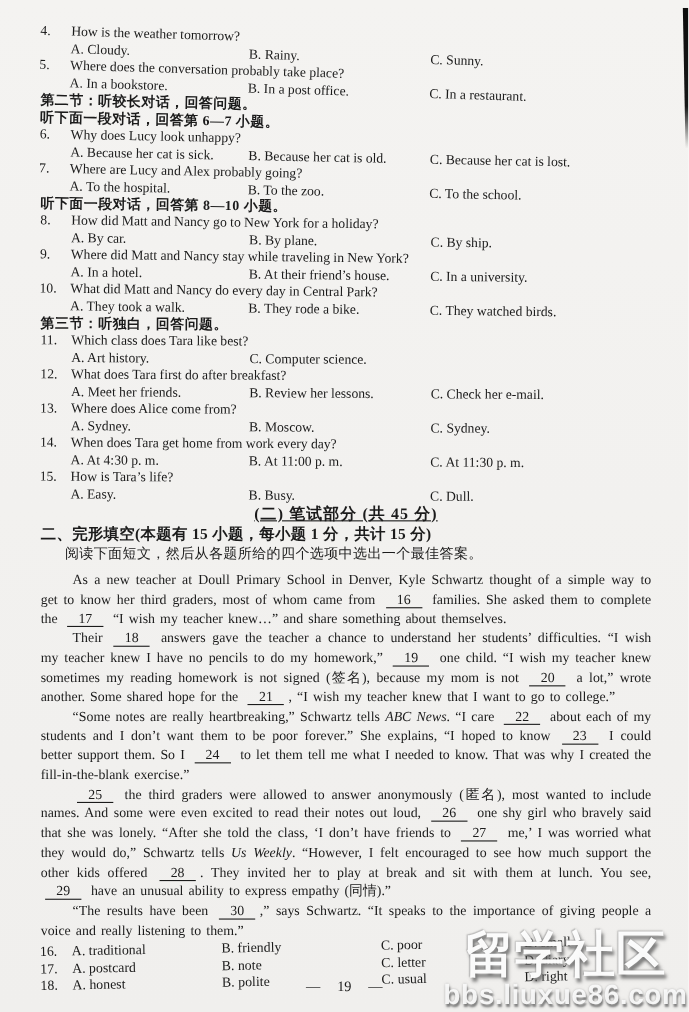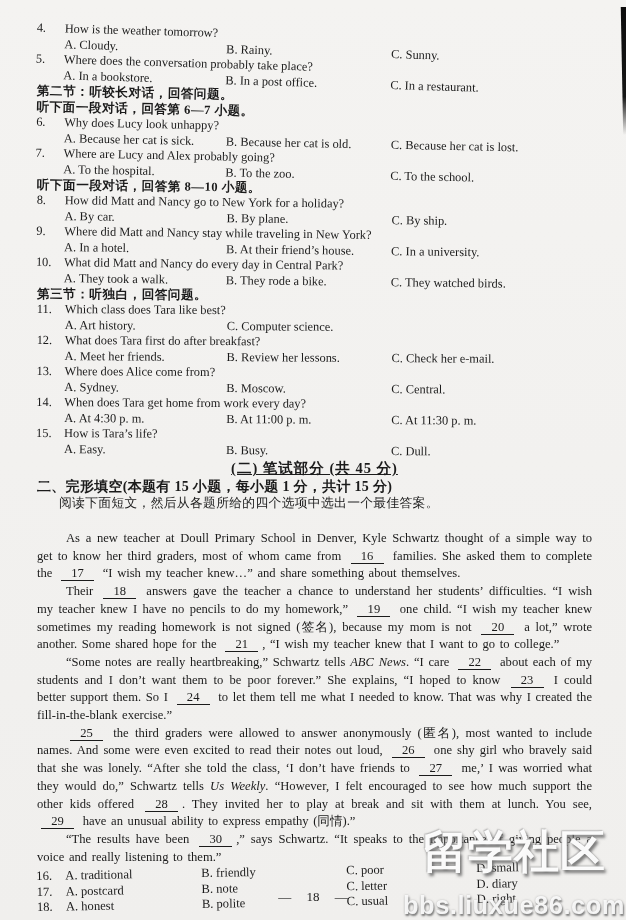--- a/index.html
+++ b/index.html
@@ -24,42 +24,42 @@
   .tilt-a { transform:rotate(1.7deg);  transform-origin:15px 0; }
   .tilt-b { transform:rotate(1.15deg); transform-origin:15px 0; }
   .tilt-c { transform:rotate(0.7deg);  transform-origin:15px 0; }
   .tilt-d { transform:rotate(0.35deg); transform-origin:15px 0; }
   .tilt-e { transform:rotate(-1.05deg); transform-origin:0 100%; }
 
   
   .part-title { text-align:center; font-weight:bold; font-size:14.5px; line-height:20px; margin-top:1px; letter-spacing:1px;text-decoration:underline; }
   .cloze-title { font-weight:bold; font-size:14px; line-height:17px; letter-spacing:0.3px; }
   .instruction { font-weight:normal; font-size:12.8px; line-height:17px; text-indent:22px; letter-spacing:0.3px; }
-  .cloze-body { margin-top:18px; }
+  .cloze-body { margin-top:7px; }
   .cloze-p { font-size:12.6px; line-height:17.7px; text-align:justify; text-indent:29px; word-spacing:1.5px; }
   .blank {
     display:inline-block; min-width:33px; padding:0 5px; margin:0 4px;
     text-align:center; border-bottom:1px solid #1b1b1b; line-height:13px;
     text-indent:0;
   }
   .co-grid { margin-top:3px; }
   .co-row { display:grid; grid-template-columns:29px 136px 145px 130px 1fr; font-size:12.6px; line-height:15.6px; white-space:nowrap; }
 
   .page-num { position:absolute; left:0; right:0; bottom:15px; text-align:center; font-size:13px; word-spacing:12px; }
 
   
   .watermark { position:absolute; right:1px; bottom:2px; line-height:1; text-align:center; pointer-events:none; }
   .wm-brand {
     font-family:"Liberation Sans", sans-serif; font-weight:bold; font-size:45px;
     color:rgba(255,255,255,0.96); letter-spacing:1px;
     text-shadow:2px 3px 3px rgba(95,95,95,0.8), -1px -1px 1px rgba(150,150,150,0.45), 0 0 2px rgba(120,120,120,0.5);
   }
   .wm-site {
     font-family:"Liberation Sans", sans-serif; font-weight:bold; font-size:25.5px;
-    color:rgba(250,250,250,0.95); margin-top:19px; letter-spacing:0.5px;
+    color:rgba(250,250,250,0.95); margin-top:3px; letter-spacing:0.5px;
     text-shadow:1px 2px 2px rgba(105,105,105,0.85), 0 0 2px rgba(130,130,130,0.5);
   }
 
   
   .scan-edge {
     position:absolute; top:7px; right:0; width:7px; height:128px;
     background:linear-gradient(180deg,#0d0d0d 0%, #161616 70%, rgba(20,20,20,0) 100%);
     clip-path:polygon(25% 0, 100% 0, 100% 100%, 60% 100%);
   }
 </style>
@@ -173,21 +173,21 @@
           <span>C. Check her e-mail.</span>
         </div>
       </div>
       <div>
         <div class="q-line">
           <span class="q-num">13.</span><span>Where does Alice come from?</span>
         </div>
         <div class="opt-row">
           <span>A. Sydney.</span>
           <span>B. Moscow.</span>
-          <span>C. Central.</span>
+          <span>C. Sydney.</span>
         </div>
       </div>
       <div>
         <div class="q-line">
           <span class="q-num">14.</span><span>When does Tara get home from work every day?</span>
         </div>
         <div class="opt-row">
           <span>A. At 4:30 p. m.</span>
           <span>B. At 11:00 p. m.</span>
           <span>C. At 11:30 p. m.</span>
@@ -237,21 +237,21 @@
       <div class="co-row">
         <span>18.</span>
         <span>A. honest</span>
         <span>B. polite</span>
         <span>C. usual</span>
         <span>D. right</span>
       </div>
     </div>
   </div>
 
-  <div class="page-num">— 18 —</div>
+  <div class="page-num">— 19 —</div>
 
   <div class="watermark">
     <div class="wm-brand">留学社区</div>
     <div class="wm-site">bbs.liuxue86.com</div>
   </div>
 
   <div class="scan-edge"></div>
 </div>
 
 </body></html>

